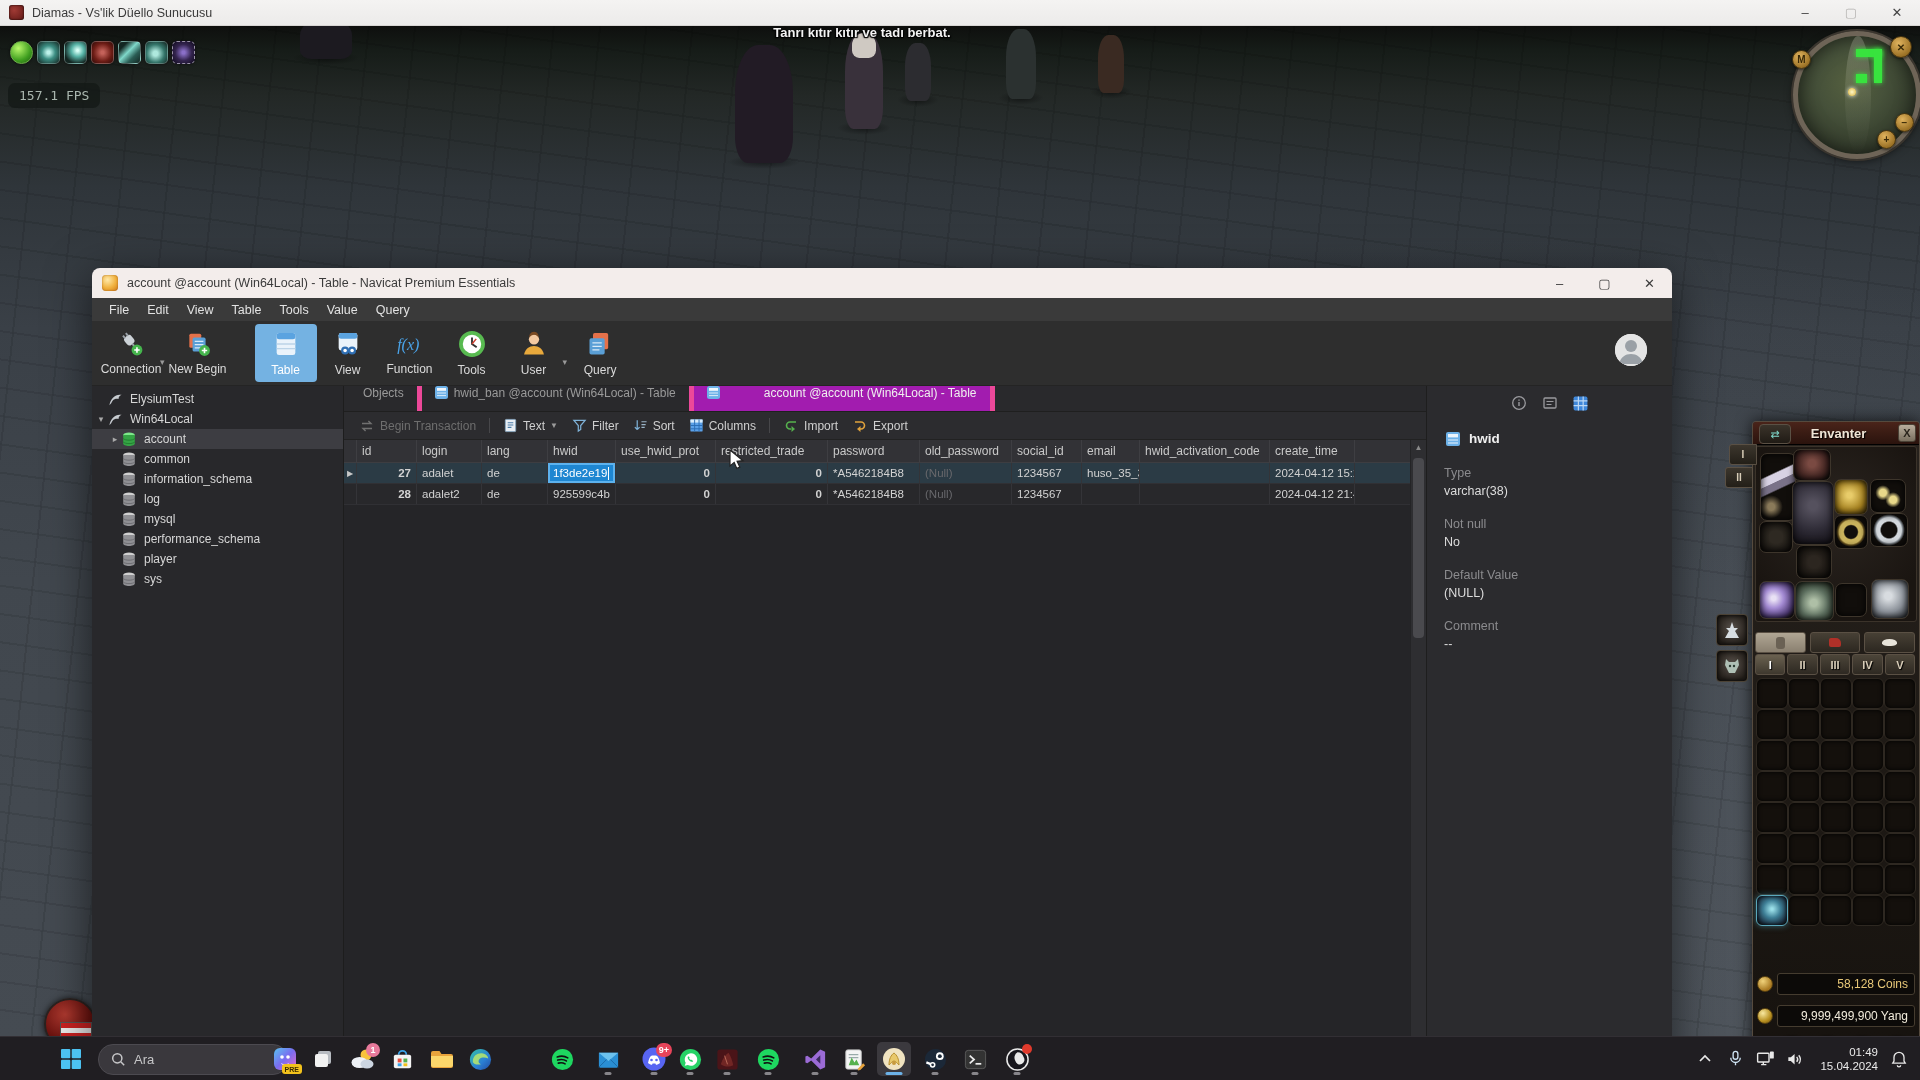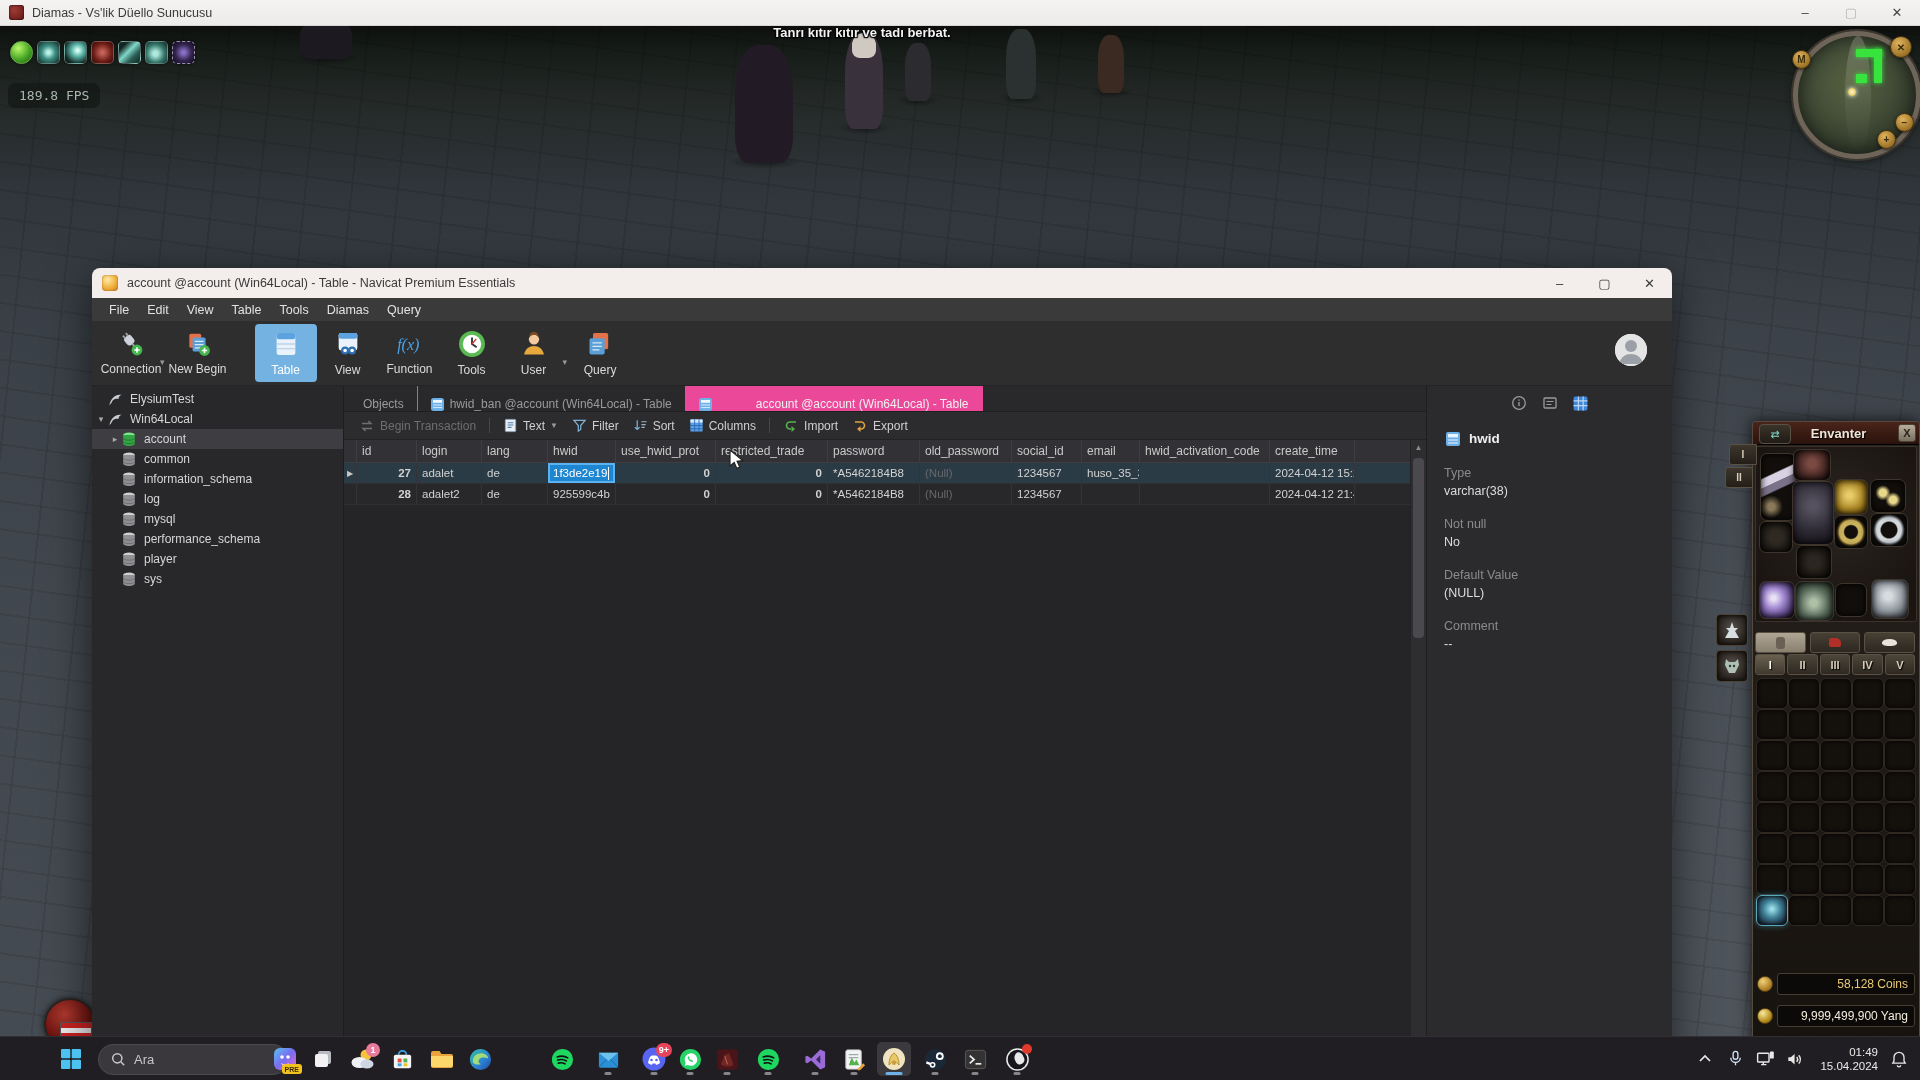--- a/index.html
+++ b/index.html
@@ -94,22 +94,22 @@
   
   .nv-sidebar{width:251px;background:#28282b;border-right:1px solid #1d1d1d;padding-top:3px;flex:none;}
   .tree-item{position:relative;height:20px;display:flex;align-items:center;font-size:12px;color:#d6d6d6;}
   .tree-item.selected{background:#3d3d42;}
   .tree-arrow{position:absolute;font-size:9px;color:#a8a8a8;width:10px;text-align:center;}
   .tree-icon{position:absolute;width:15px;height:15px;}
   .tree-label{position:absolute;white-space:nowrap;}
   
   .nv-content{flex:1;display:flex;flex-direction:column;min-width:0;background:#27272a;}
   .nv-tabs{height:25px;background:#29292c;display:flex;align-items:stretch;padding-left:6px;border-bottom:1px solid #1f1f1f;flex:none;}
-  .nv-tab{display:flex;align-items:flex-end;gap:6px;padding:0 13px;font-size:12px;color:#9a9a9a;border-right:1px solid #ec4899;}
-  .nv-tab.active{color:#efefef;background:#ec4899;gap:44px;}
+  .nv-tab{display:flex;align-items:flex-start;gap:6px;padding:0 13px;font-size:12px;color:#9a9a9a;border-right:5px solid #ec4899;}
+  .nv-tab.active{color:#efefef;background:#a21caf;gap:44px;}
   .nv-ttoolbar{height:27px;background:#2c2c2f;display:flex;align-items:center;padding-left:8px;font-size:12px;color:#cfcfcf;flex:none;border-bottom:1px solid #222;}
   .tt-item{display:flex;align-items:center;gap:5px;padding:3px 7px;}
   .tt-item.disabled{color:#6e6e6e;}
   .tt-sep{width:1px;height:15px;background:#47474a;margin:0 6px;}
   .tt-caret{font-size:8px;color:#9a9a9a;}
   
   .nv-grid{position:relative;flex:1;overflow:hidden;background:#252528;}
   .grid-header{display:flex;height:22px;background:#323236;border-bottom:1px solid #3d3d41;color:#c9c9c9;font-size:12px;}
   .gh-cell{display:flex;align-items:center;padding:0 5px;border-right:1px solid #3e3e42;box-sizing:border-box;flex:none;overflow:hidden;white-space:nowrap;}
   .grid-row{display:flex;height:20px;font-size:11.5px;color:#d2d2d2;border-bottom:1px solid #303034;background:#28282b;}
@@ -184,21 +184,21 @@
 
     <div class="buff-row" id="buff-row">
         <div class="buff b-green"></div>
         <div class="buff b-teal1"></div>
         <div class="buff b-teal2"></div>
         <div class="buff b-red"></div>
         <div class="buff b-teal3"></div>
         <div class="buff b-teal4"></div>
         <div class="buff b-purple"></div>
       </div>
-    <div class="fps-box">189.8 FPS</div>
+    <div class="fps-box">157.1 FPS</div>
 
     <div class="minimap">
       <div class="mm-circle">
         <div class="mm-path"></div>
         <div class="mm-green-h"></div>
         <div class="mm-green-v"></div>
         <div class="mm-green-b"></div>
         <div class="mm-player"></div>
         <div class="mm-btn" style="left:-6px;top:14px;">M</div>
         <div class="mm-btn" style="left:92px;top:0px;width:20px;height:20px;">✕</div>
@@ -337,21 +337,21 @@
         <div class="nv-btn">▢</div>
         <div class="nv-btn">✕</div>
       </div>
     </div>
     <div class="nv-menubar" id="nv-menubar">
         <div class="nv-menu-item">File</div>
         <div class="nv-menu-item">Edit</div>
         <div class="nv-menu-item">View</div>
         <div class="nv-menu-item">Table</div>
         <div class="nv-menu-item">Tools</div>
-        <div class="nv-menu-item">Diamas</div>
+        <div class="nv-menu-item">Value</div>
         <div class="nv-menu-item">Query</div>
       </div>
     <div class="nv-toolbar" id="nv-toolbar">
         <div class="nv-tool-btn">
           <div><svg width="26" height="26" viewBox="0 0 24 24">
               <g transform="rotate(-40 11 10)">
                 <rect x="7.5" y="4" width="8" height="9" rx="3" fill="#ccd2d7"></rect>
                 <path d="M9.8 1.5v3.2M13.2 1.5v3.2M11.5 13v5" stroke="#9aa1a8" stroke-width="1.8" fill="none"></path>
               </g>
               <circle cx="17.5" cy="17.5" r="5" fill="#45b54d"></circle>

